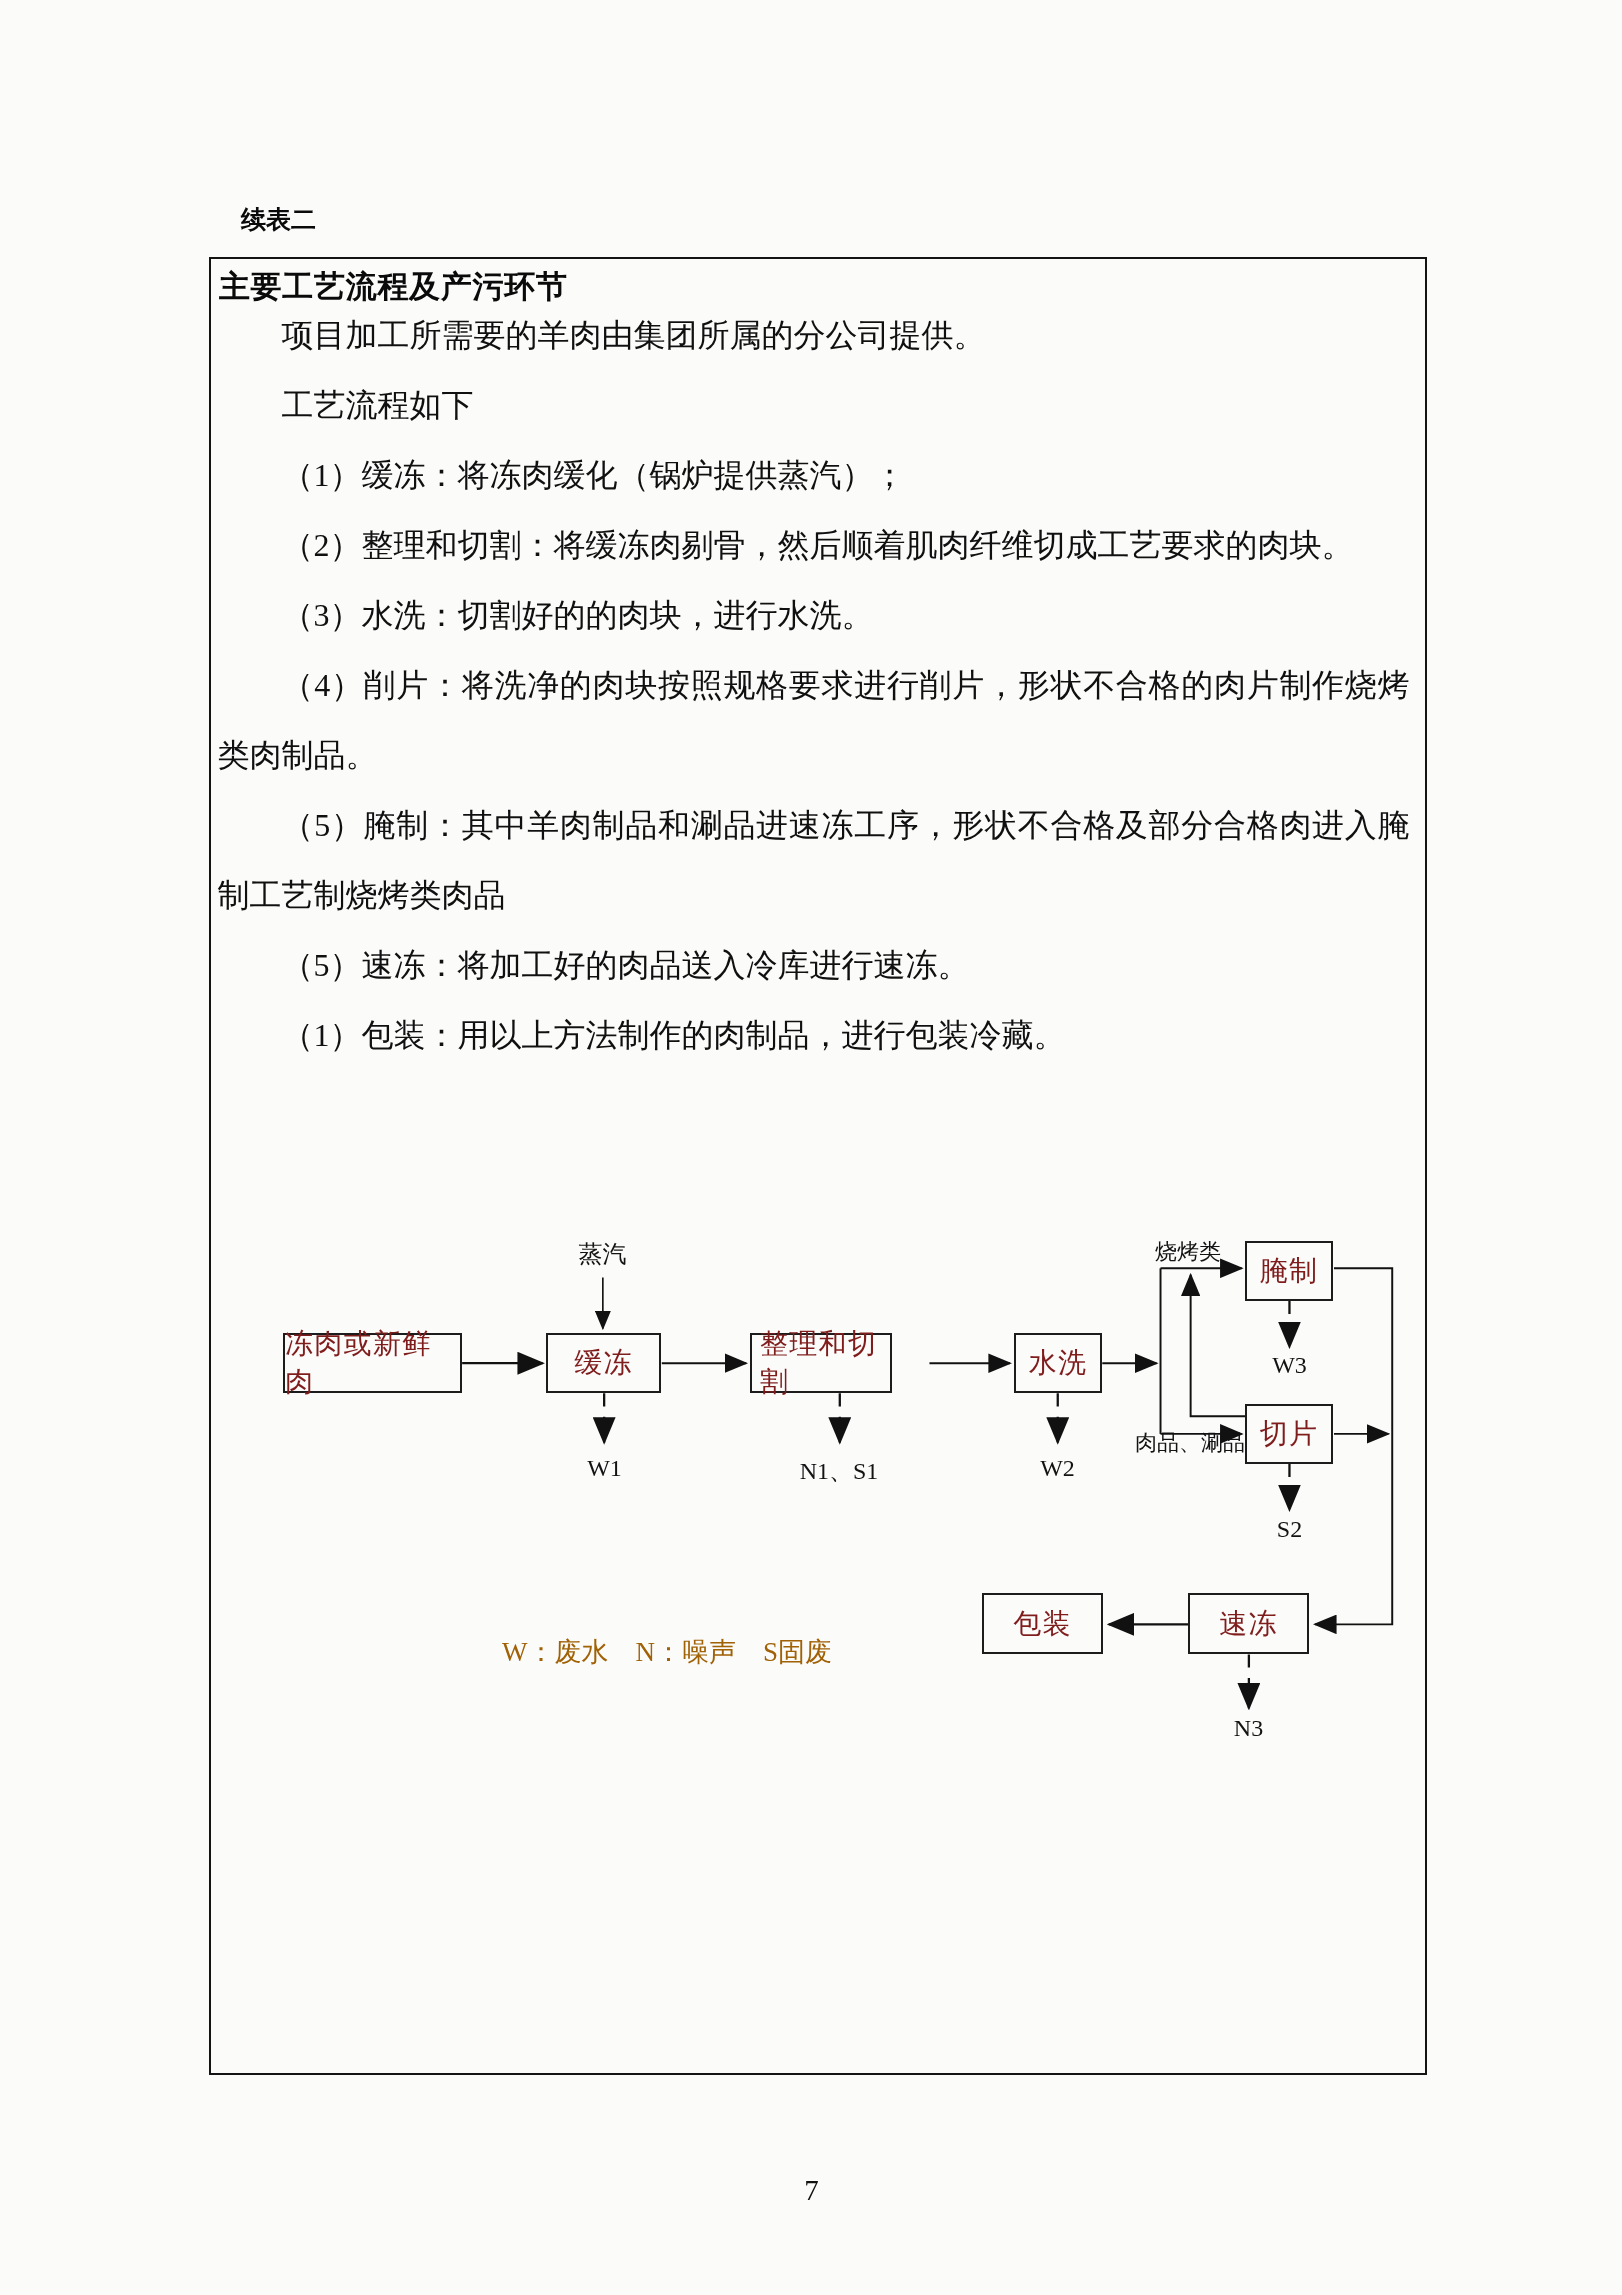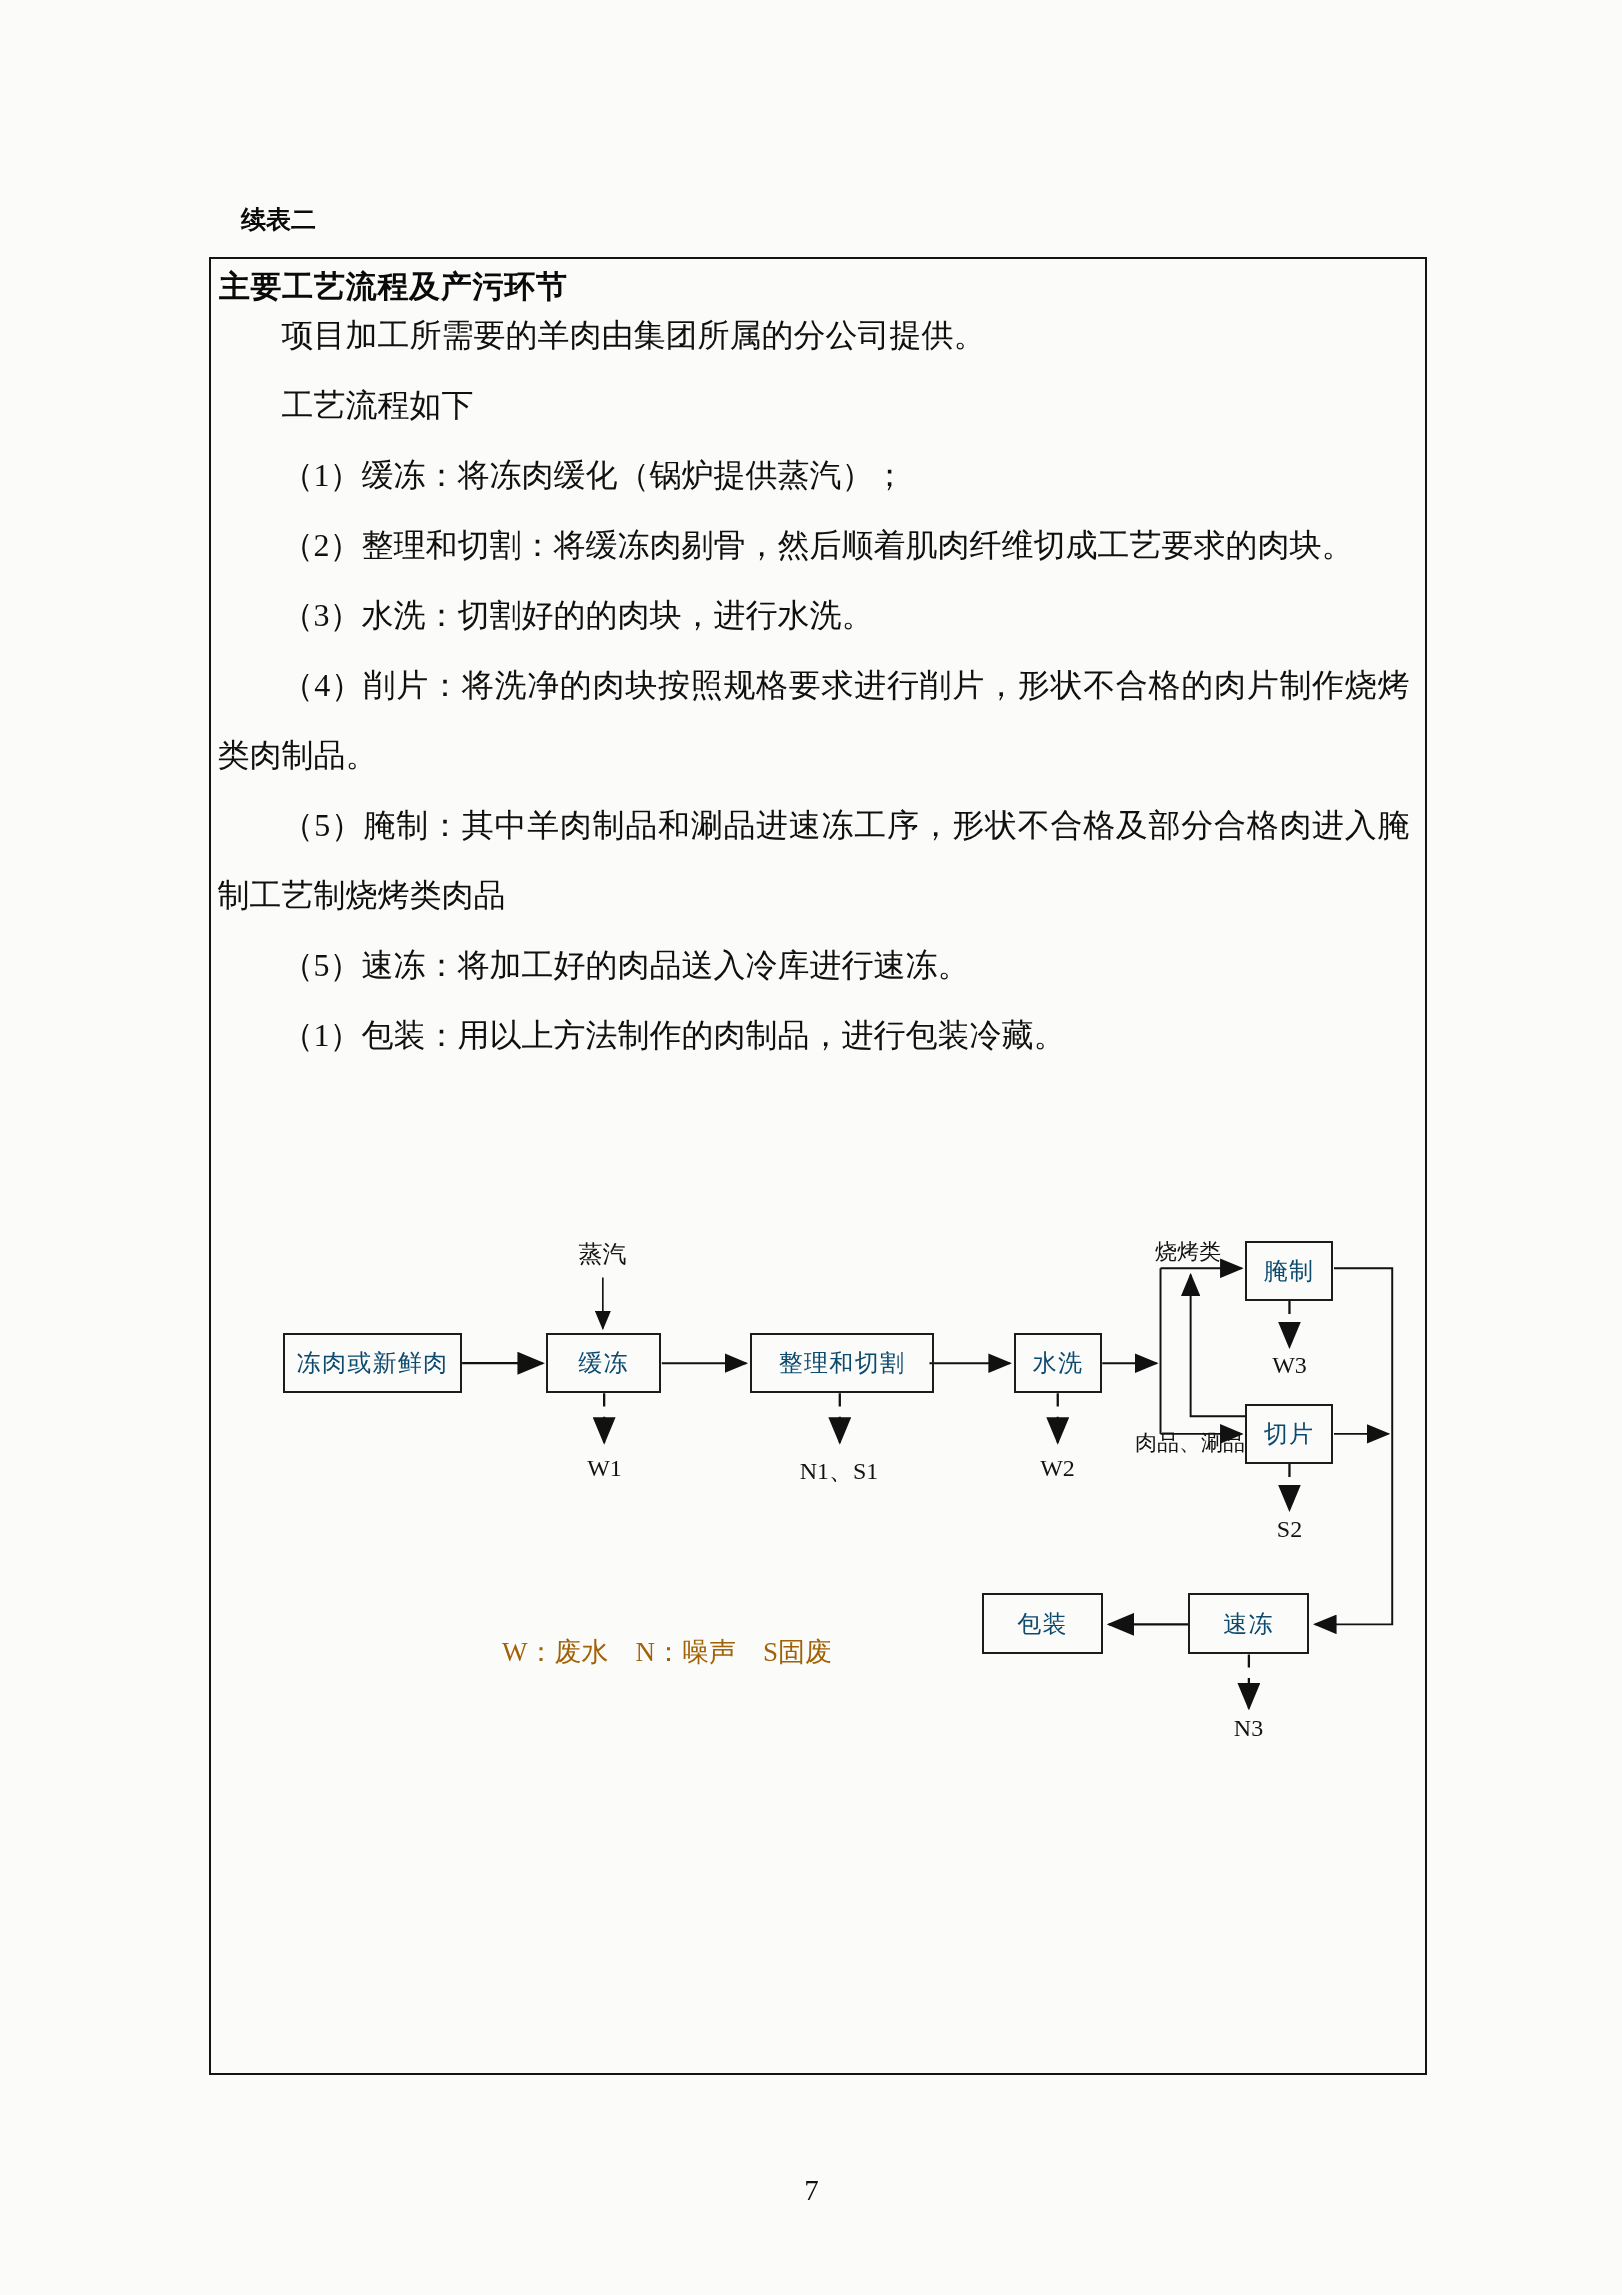--- a/index.html
+++ b/index.html
@@ -31,21 +31,21 @@
     font-size:32px; line-height:70px; text-align:justify;
     text-indent:64px; color:#101010;
   }
   .flowchart {
     position:absolute; left:39px; top:953px; width:1211px; height:576px;
   }
   .flowchart svg { position:absolute; left:0; top:0; }
   .fc-node {
     position:absolute; border:2px solid #1c1c1c; background:transparent;
     display:flex; align-items:center; justify-content:center;
-    font-size:24px; color:#0c4a6e; letter-spacing:1.3px;
+    font-size:28px; color:#7f1d1d; letter-spacing:1.3px;
   }
   .fc-label {
     position:absolute; font-size:24px; color:#131313;
     text-align:center; white-space:nowrap;
   }
   .fc-small { font-size:22px; }
   .fc-legend {
     position:absolute; left:252px; top:422px; font-size:27px; color:#a16207;
     white-space:nowrap;
   }
@@ -114,21 +114,21 @@
         <line x1="541" y1="277" x2="541" y2="352" stroke="#111" stroke-width="3.5" stroke-dasharray="20 16" marker-end="url(#arr)"></line>
         <line x1="901" y1="277" x2="901" y2="352" stroke="#111" stroke-width="3.5" stroke-dasharray="20 16" marker-end="url(#arr)"></line>
         <line x1="1234" y1="277" x2="1234" y2="352" stroke="#111" stroke-width="3.5" stroke-dasharray="20 16" marker-end="url(#arr)"></line>
         <line x1="1588" y1="136" x2="1588" y2="206" stroke="#111" stroke-width="3.5" stroke-dasharray="20 16" marker-end="url(#arr)"></line>
         <line x1="1588" y1="385" x2="1588" y2="455" stroke="#111" stroke-width="3.5" stroke-dasharray="20 16" marker-end="url(#arr)"></line>
         <line x1="1526" y1="676" x2="1526" y2="758" stroke="#111" stroke-width="3.5" stroke-dasharray="20 16" marker-end="url(#arr)"></line>
       </svg>
 
       <div class="fc-node" style="left:33px;  top:121px; width:179px; height:60px;">冻肉或新鲜肉</div>
       <div class="fc-node" style="left:296px; top:121px; width:115px; height:60px;">缓冻</div>
-      <div class="fc-node" style="left:500px; top:121px; width:184px; height:60px;">整理和切割</div>
+      <div class="fc-node" style="left:500px; top:121px; width:142px; height:60px;padding-left:8px;">整理和切割</div>
       <div class="fc-node" style="left:764px; top:121px; width:88px; height:60px;">水洗</div>
       <div class="fc-node" style="left:995px; top:29px; width:88px; height:60px;">腌制</div>
       <div class="fc-node" style="left:995px; top:192px; width:88px; height:60px;">切片</div>
       <div class="fc-node" style="left:938px; top:381px; width:121px; height:61px;">速冻</div>
       <div class="fc-node" style="left:732px; top:381px; width:121px; height:61px;">包装</div>
 
       <div class="fc-label" style="left:300px; top:26px; width:105px;">蒸汽</div>
       <div class="fc-label" style="left:315px; top:243px; width:79px;">W1</div>
       <div class="fc-label" style="left:527px; top:243px; width:124px;">N1、S1</div>
       <div class="fc-label" style="left:768px; top:243px; width:79px;">W2</div>

